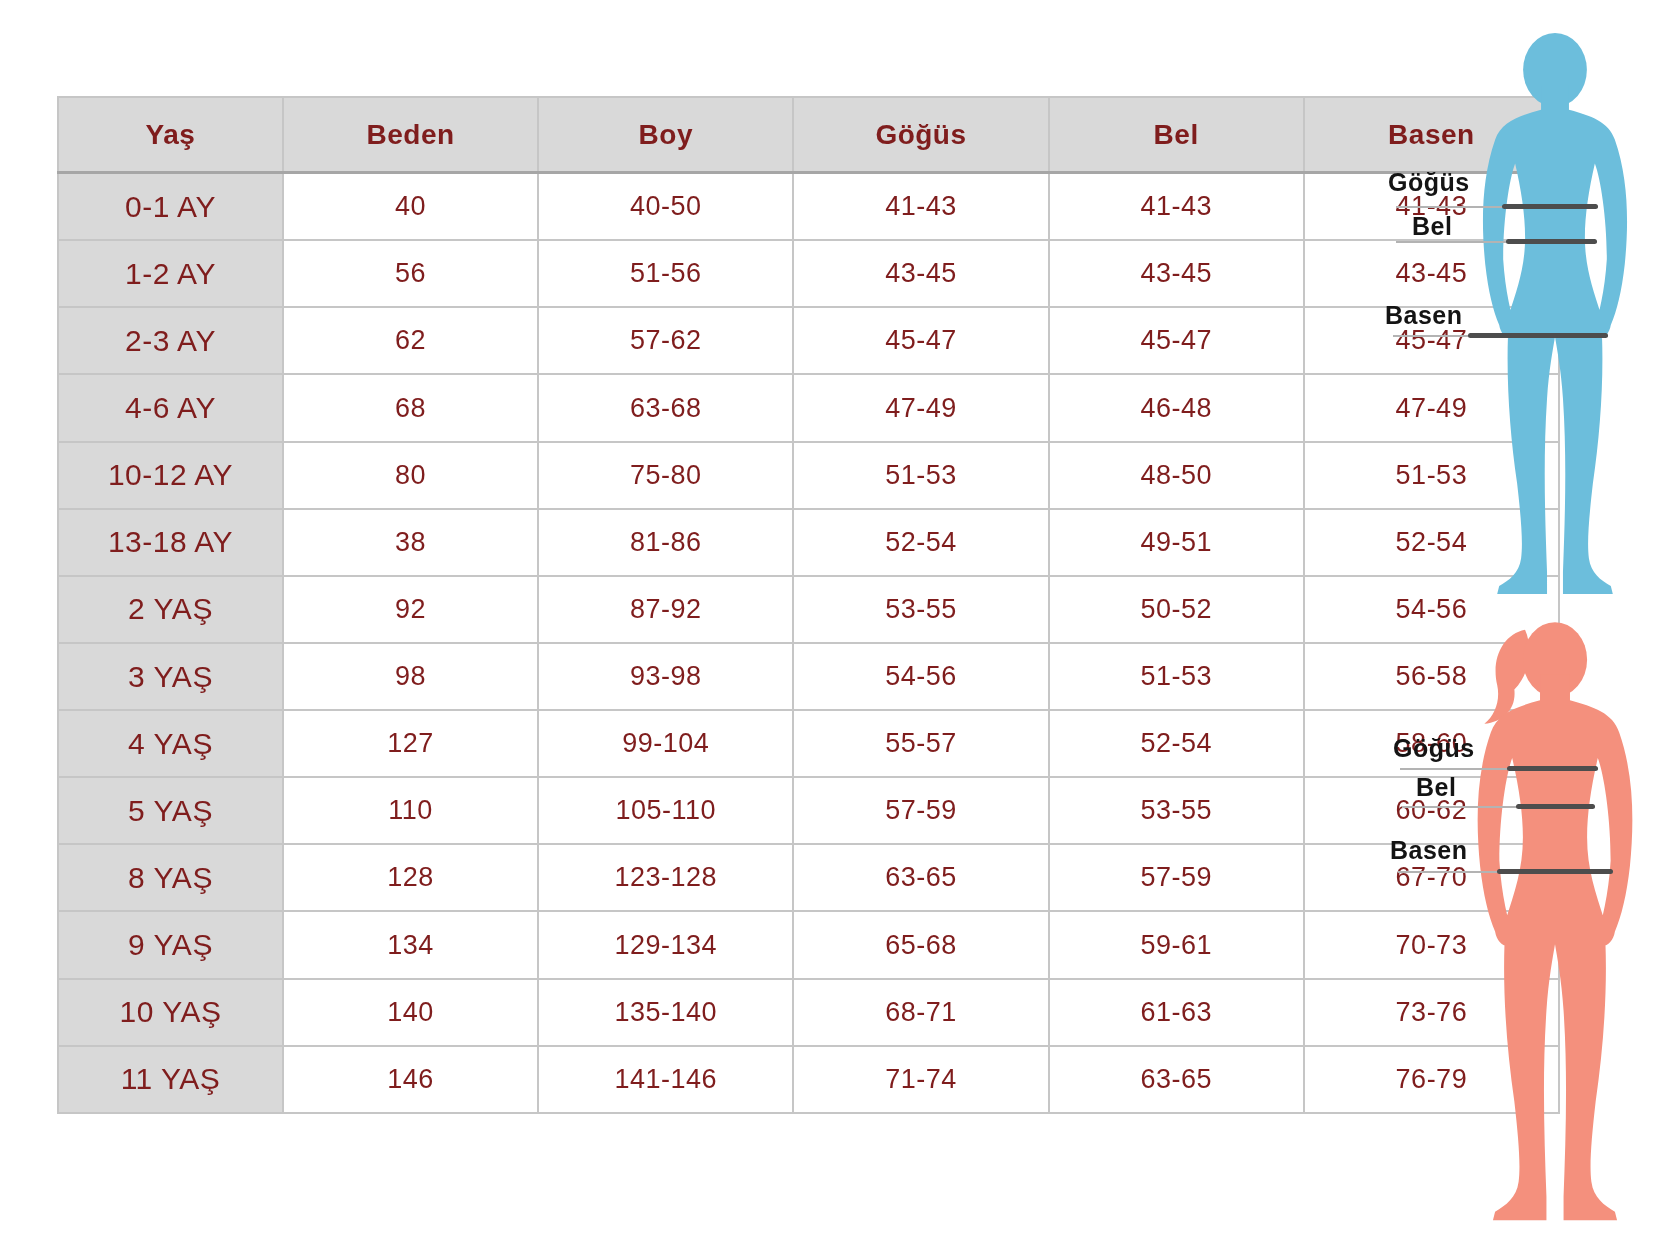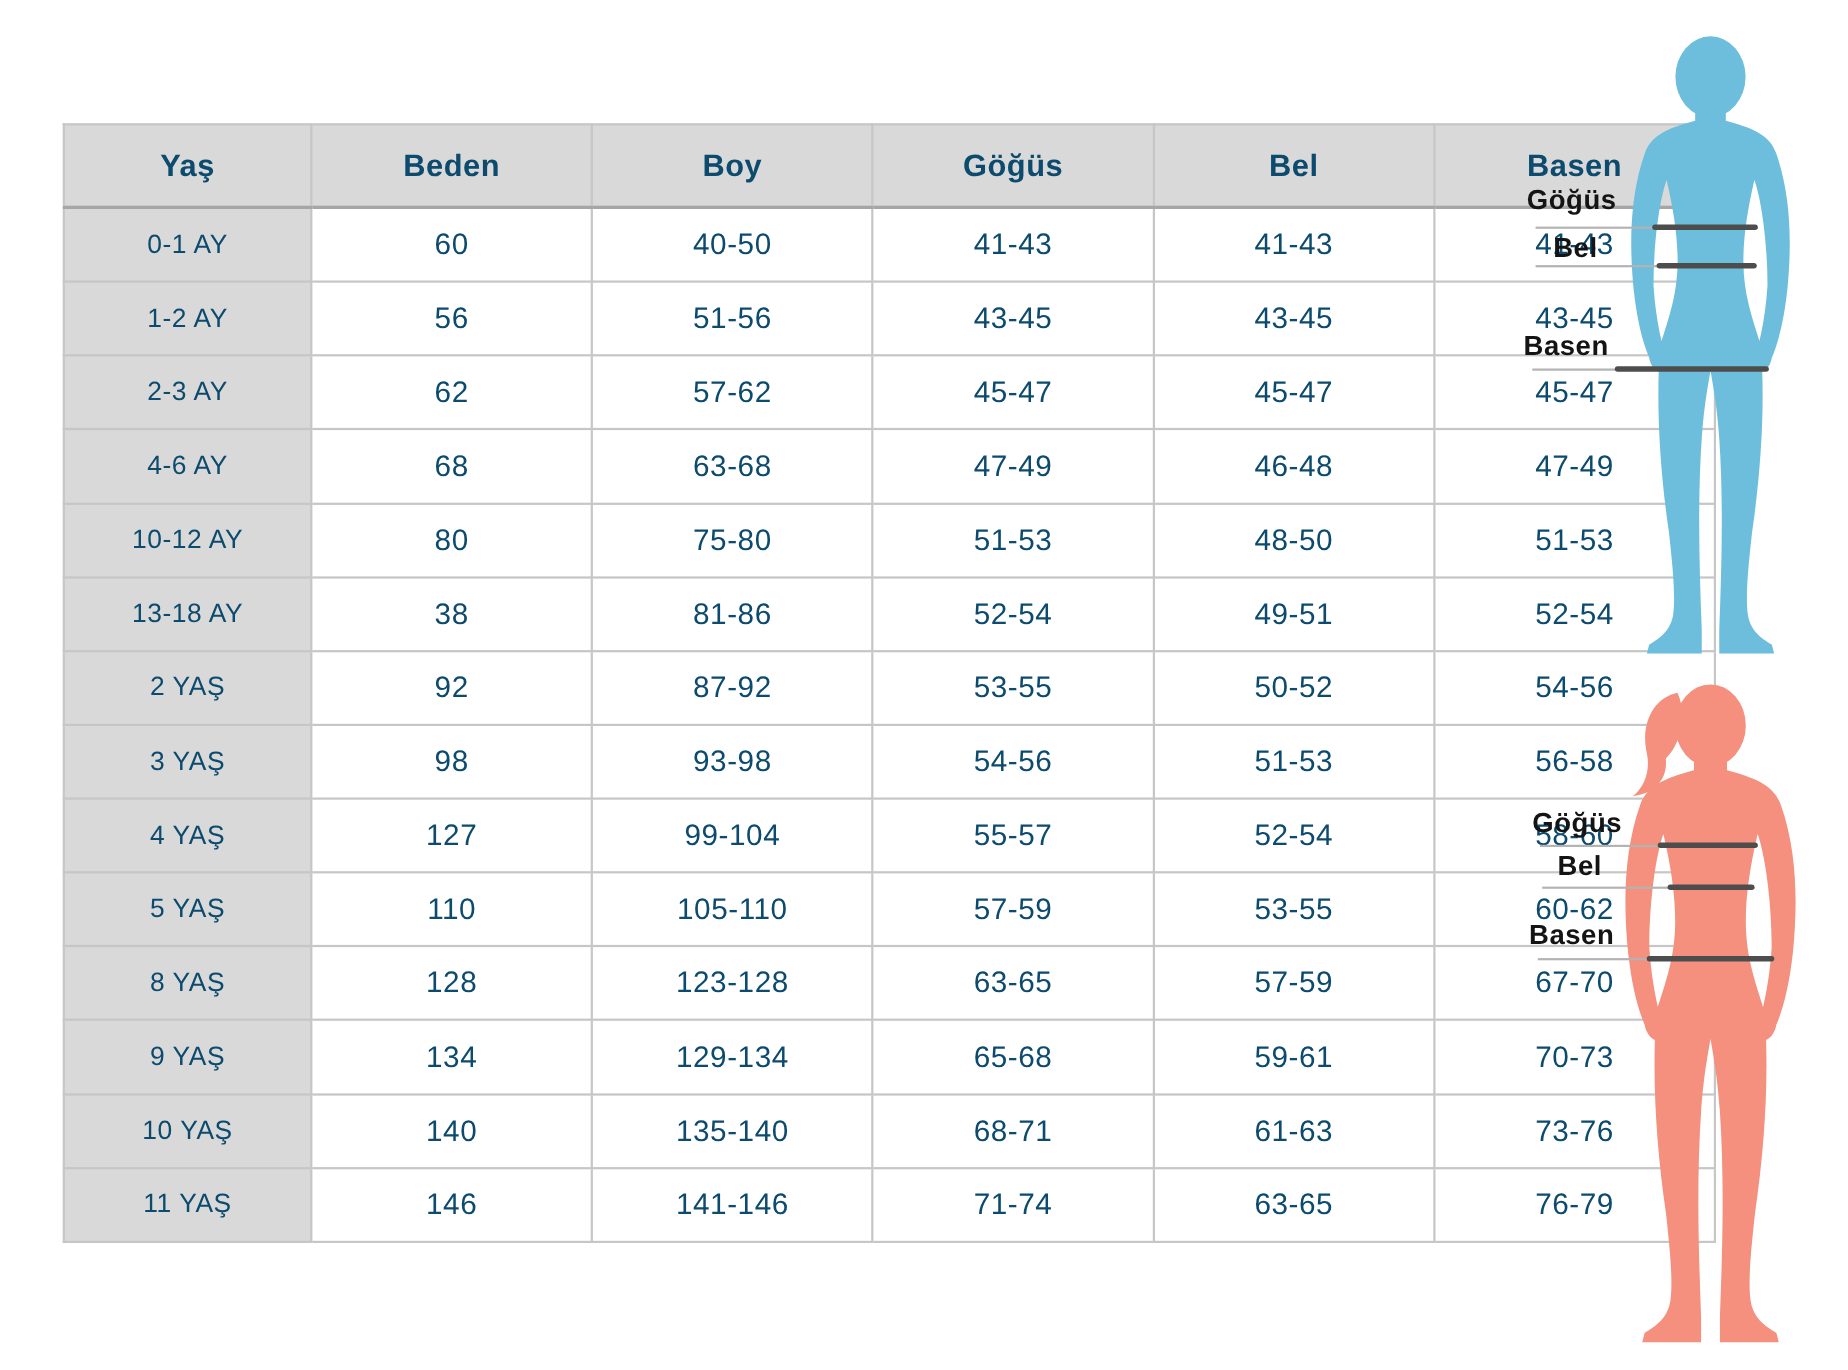--- a/index.html
+++ b/index.html
@@ -1,26 +1,26 @@
 <!DOCTYPE html>
 <html><head>
 <meta charset="utf-8">
 <style>
   html,body{margin:0;padding:0;background:#ffffff;font-family:"Liberation Sans",sans-serif;}
   .canvas{position:relative;width:1680px;height:1245px;background:#ffffff;overflow:hidden;}
 
   
-  table.size{position:absolute;left:57px;top:112px;width:1503px;height:1018px;
-             border-collapse:collapse;table-layout:fixed;color:#0c4a6e;
+  table.size{position:absolute;left:57px;top:96px;width:1503px;height:1018px;
+             border-collapse:collapse;table-layout:fixed;color:#7f1d1d;
              border:2px solid #a9a9a9;}
   table.size th, table.size td{border:2px solid #c6c6c6;text-align:center;vertical-align:middle;padding:0;}
   table.size thead th{background:#d9d9d9;height:73px;font-size:28px;font-weight:bold;
                       border-bottom:3px solid #a6a6a6;letter-spacing:.5px;}
   table.size tbody td{font-size:27px;background:#ffffff;height:55px;letter-spacing:.5px;}
-  table.size tbody td.rh{background:#d9d9d9;font-size:24px;}
+  table.size tbody td.rh{background:#d9d9d9;font-size:30px;}
 
   
   .fig{position:absolute;}
 
   
   .mlabel{position:absolute;font-size:25px;font-weight:bold;color:#141414;letter-spacing:.5px;white-space:nowrap;}
   .lthin{position:absolute;height:2px;background:#b3b3b3;}
   .ldark{position:absolute;height:5px;background:#4d4d4d;border-radius:3px;}
 </style>
 </head>
@@ -43,21 +43,21 @@
         <th>Beden</th>
         <th>Boy</th>
         <th>Göğüs</th>
         <th>Bel</th>
         <th>Basen</th>
       </tr>
     </thead>
     <tbody>
         <tr>
           <td class="rh">0-1 AY</td>
-          <td>60</td>
+          <td>40</td>
           <td>40-50</td>
           <td>41-43</td>
           <td>41-43</td>
           <td>41-43</td>
         </tr>
         <tr>
           <td class="rh">1-2 AY</td>
           <td>56</td>
           <td>51-56</td>
           <td>43-45</td>

